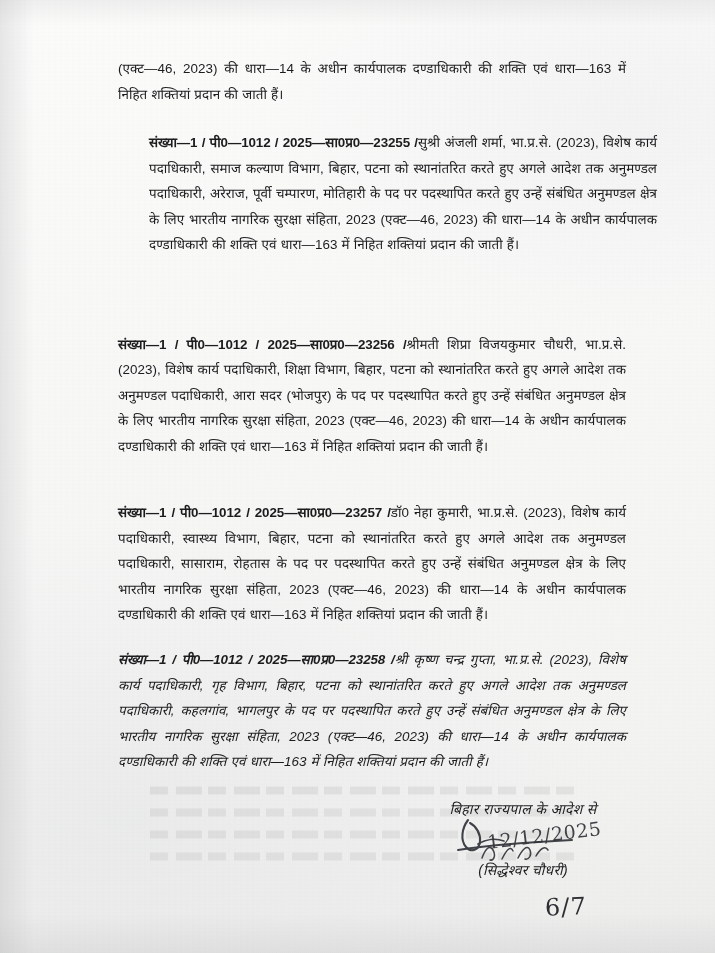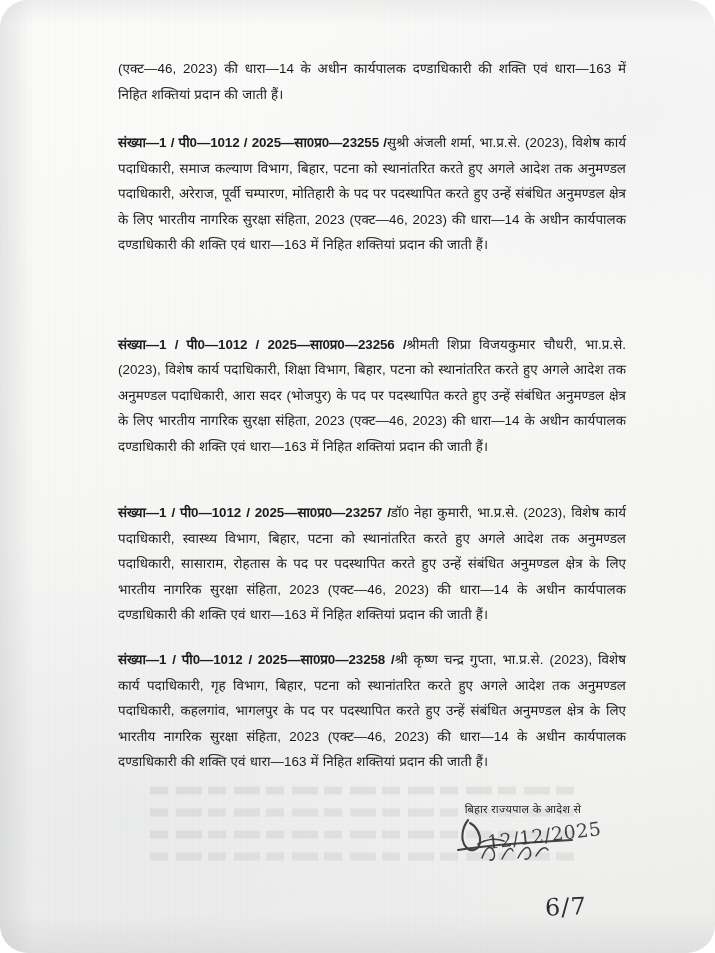--- a/index.html
+++ b/index.html
@@ -17,21 +17,20 @@
   
   .page {
     position: relative;
     width: 715px;
     height: 953px;
     background:
       radial-gradient(ellipse 680px 420px at 18% 86%, rgba(226,228,228,0.55) 0%, rgba(255,255,255,0) 70%),
       radial-gradient(ellipse 520px 300px at 88% 12%, rgba(233,235,235,0.45) 0%, rgba(255,255,255,0) 72%),
       linear-gradient(172deg, #fbfbfa 0%, #f7f7f6 42%, #f3f3f2 78%, #ececeb 100%);
     overflow: hidden;
-    border-radius: 28px;
   }
   
   .grain {
     position: absolute;
     inset: 0;
     pointer-events: none;
     opacity: .5;
     background-image:
       repeating-linear-gradient(0deg, rgba(0,0,0,0.012) 0px, rgba(0,0,0,0) 2px, rgba(0,0,0,0) 4px),
       repeating-linear-gradient(90deg, rgba(0,0,0,0.010) 0px, rgba(0,0,0,0) 3px, rgba(0,0,0,0) 6px);
@@ -93,35 +92,36 @@
     font-weight: 700;
     letter-spacing: -0.1px;
   }
 
   
   #continuation {
     position: absolute;
     top: 43px;
     width: 508px;
   }
-  #para-23255 { position: absolute; top: 117px;  width: 508px; }
+  #para-23255 { position: absolute; top: 117px;  width: 508px; margin-left: 31px; }
   #para-23256 { position: absolute; top: 296px;  width: 508px; margin-top: 36px; }
   #para-23257 { position: absolute; top: 487px;  width: 508px; }
-  #para-23258 { position: absolute; top: 634px;  width: 508px; }
+  #para-23258 { position: absolute; top: 634px;  width: 508px; font-style: italic; }
 
   
   .sign-block {
     position: absolute;
     left: 398px;
     top: 797px;
     width: 250px;
     text-align: center;
     color: #1c1c1e;
-    font-size: 11px;
+    font-size: 14px;
     line-height: 24px;
+    font-style: italic;
   }
   .sign-order {
     display: block;
     white-space: nowrap;
     letter-spacing: .3px;
   }
   .sign-name {
     display: block;
     margin-top: 37px;
     letter-spacing: .2px;
@@ -183,20 +183,21 @@
     <p class="para" id="para-23256"><span class="num">संख्या—1 / पी0—1012 / 2025—सा0प्र0—23256 /</span><span>श्रीमती शिप्रा विजयकुमार चौधरी, भा.प्र.से. (2023), विशेष कार्य पदाधिकारी, शिक्षा विभाग, बिहार, पटना को स्थानांतरित करते हुए अगले आदेश तक अनुमण्डल पदाधिकारी, आरा सदर (भोजपुर) के पद पर पदस्थापित करते हुए उन्हें संबंधित अनुमण्डल क्षेत्र के लिए भारतीय नागरिक सुरक्षा संहिता, 2023 (एक्ट—46, 2023) की धारा—14 के अधीन कार्यपालक दण्डाधिकारी की शक्ति एवं धारा—163 में निहित शक्तियां प्रदान की जाती हैं।</span></p>
 
     <p class="para" id="para-23257"><span class="num">संख्या—1 / पी0—1012 / 2025—सा0प्र0—23257 /</span><span>डॉ0 नेहा कुमारी, भा.प्र.से. (2023), विशेष कार्य पदाधिकारी, स्वास्थ्य विभाग, बिहार, पटना को स्थानांतरित करते हुए अगले आदेश तक अनुमण्डल पदाधिकारी, सासाराम, रोहतास के पद पर पदस्थापित करते हुए उन्हें संबंधित अनुमण्डल क्षेत्र के लिए भारतीय नागरिक सुरक्षा संहिता, 2023 (एक्ट—46, 2023) की धारा—14 के अधीन कार्यपालक दण्डाधिकारी की शक्ति एवं धारा—163 में निहित शक्तियां प्रदान की जाती हैं।</span></p>
 
     <p class="para" id="para-23258"><span class="num">संख्या—1 / पी0—1012 / 2025—सा0प्र0—23258 /</span><span>श्री कृष्ण चन्द्र गुप्ता, भा.प्र.से. (2023), विशेष कार्य पदाधिकारी, गृह विभाग, बिहार, पटना को स्थानांतरित करते हुए अगले आदेश तक अनुमण्डल पदाधिकारी, कहलगांव, भागलपुर के पद पर पदस्थापित करते हुए उन्हें संबंधित अनुमण्डल क्षेत्र के लिए भारतीय नागरिक सुरक्षा संहिता, 2023 (एक्ट—46, 2023) की धारा—14 के अधीन कार्यपालक दण्डाधिकारी की शक्ति एवं धारा—163 में निहित शक्तियां प्रदान की जाती हैं।</span></p>
 
   </div>
 
   <div class="sign-block">
     <span class="sign-order">बिहार राज्यपाल के आदेश से</span>
+    <span class="sign-name">(सिद्धेश्वर चौधरी)</span>
   </div>
 
   <svg class="signature" viewBox="0 0 190 54">
     <g fill="none" stroke="#33353b" stroke-linecap="round" stroke-linejoin="round" opacity="0.93">
       <path d="M16 6 C10 14, 8 26, 14 33 C19 39, 27 36, 28 28 C29 20, 24 12, 18 9" stroke-width="2.1"></path>
       <path d="M26 30 C34 25, 44 24, 52 27" stroke-width="1.7"></path>
       <path d="M6 36 C40 31, 78 28, 120 26" stroke-width="1.9"></path>
       <path d="M30 44 C33 36, 37 30, 41 36 C44 41, 42 47, 38 46" stroke-width="1.5"></path>
       <path d="M50 45 C54 37, 58 31, 61 37" stroke-width="1.5"></path>
       <path d="M66 44 C70 36, 75 30, 78 36 C80 41, 77 46, 73 45" stroke-width="1.5"></path>

